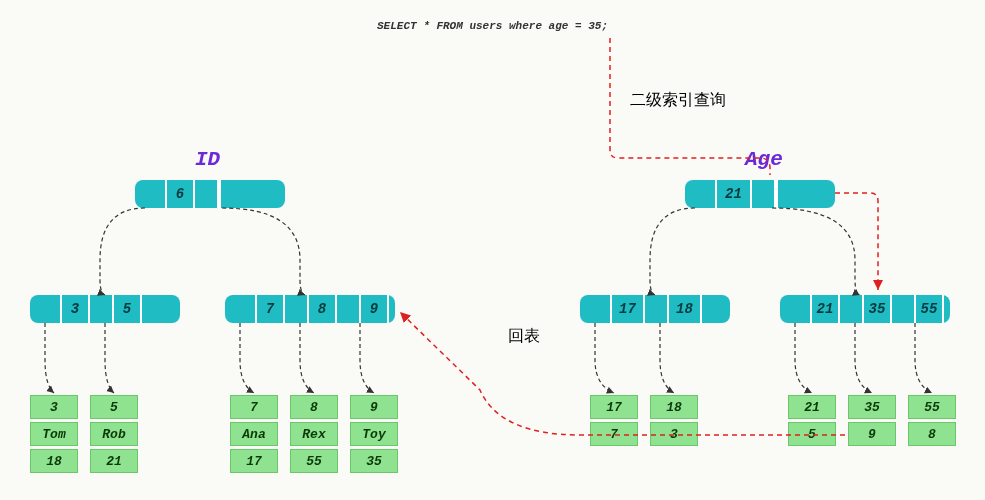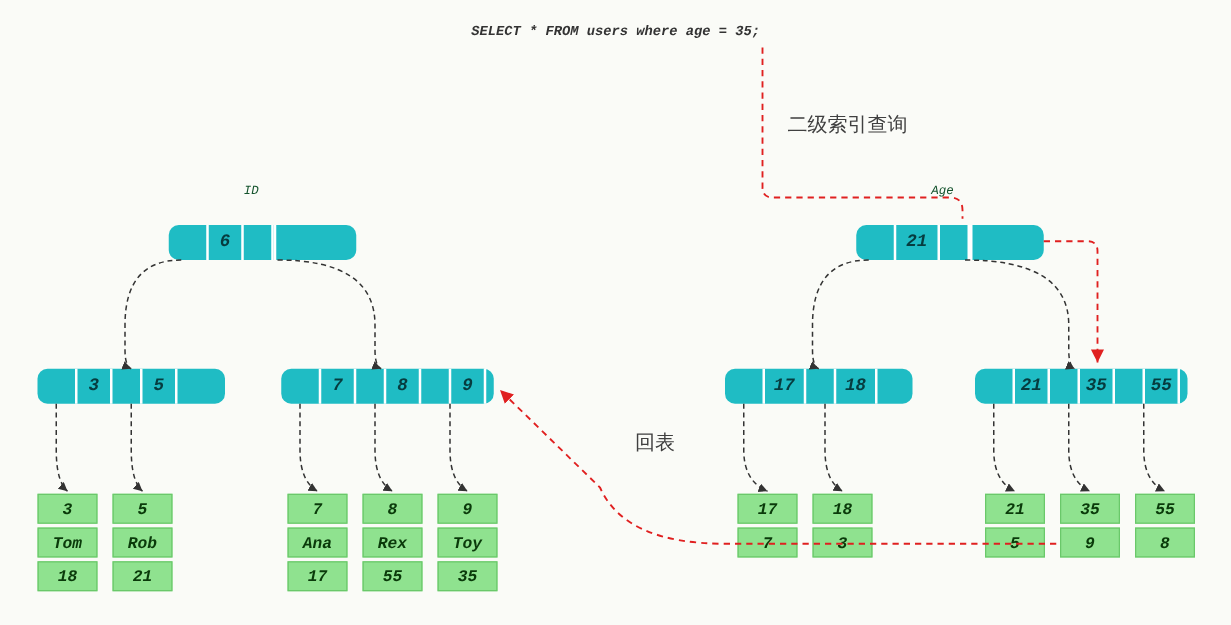--- a/index.html
+++ b/index.html
@@ -19,27 +19,27 @@
     position: absolute;
     top: 20px;
     left: 50%;
     transform: translateX(-50%);
     font-weight: bold;
     color: #333;
     font-size: 11px;
   }
   .tree-label {
     position: absolute;
-    font-weight: normal;
-    color: #14532d;
-    font-size: 10px;
+    font-weight: bold;
+    color: #6d28d9;
+    font-size: 21px;
   }
   .annotation {
     position: absolute;
-    color: #404040;
+    color: #000000;
     font-style: normal;
     font-family: sans-serif;
     font-size: 16px;
   }
   .node {
     position: absolute;
     background: #1fbcc4;
     border-radius: 8px;
     height: 28px;
     display: flex;
@@ -88,21 +88,21 @@
     left: 0;
     pointer-events: none;
   }
 </style>
 </head>
 <body>
 
 <div class="sql-query">SELECT * FROM users where age = 35;</div>
 
 <div class="annotation" style="top:90px; left:630px;">二级索引查询</div>
-<div class="annotation" style="top:344px; left:508px;">回表</div>
+<div class="annotation" style="top:326px; left:508px;">回表</div>
 
 <div class="tree-label" style="top:148px; left:195px;">ID</div>
 <div class="tree-label" style="top:148px; left:745px;">Age</div>
 
 <div class="node" style="top:180px; left:135px; width:150px;">
   <span class="cell empty"></span>
   <span class="cell">6</span>
   <span class="cell empty"></span>
   <span class="sep"></span>
   <span class="cell empty"></span>

